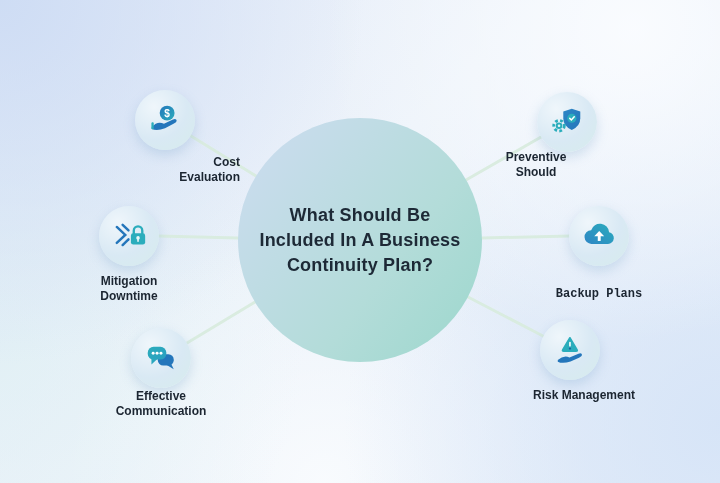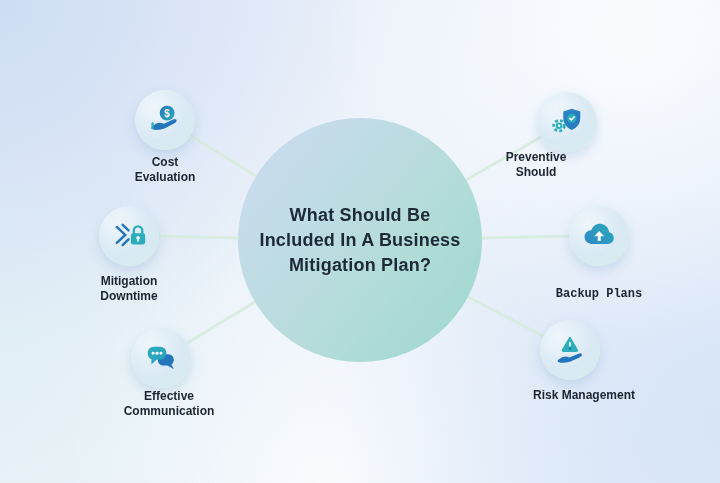--- a/index.html
+++ b/index.html
@@ -49,39 +49,39 @@
       <line x1="466" y1="180" x2="541" y2="137"></line>
       <line x1="482" y1="238" x2="570" y2="236"></line>
       <line x1="468" y1="297" x2="543" y2="336"></line>
     </g>
   </svg>
 
   <div class="center-circle">
     <div class="center-title">
       <span style="display:block">What Should Be</span>
       <span style="display:block">Included In A Business</span>
-      <span style="display:block">Mitigation Plan?</span>
+      <span style="display:block">Continuity Plan?</span>
     </div>
   </div>
 
   <div class="node-circle" style="left:135px;top:90px;">
     <svg width="34" height="34" viewBox="0 0 32 32">
       <defs>
         <linearGradient id="g1" x1="0" y1="0" x2="1" y2="1">
           <stop offset="0" stop-color="#2476bb"></stop>
             <stop offset="1" stop-color="#2badbc"></stop>
         </linearGradient>
       </defs>
       <circle cx="18" cy="9.5" r="7" fill="url(#g1)"></circle>
       <text x="18" y="12.9" font-size="9.5" font-weight="bold" fill="#ffffff" text-anchor="middle">$</text>
       <path d="M3.5 22.5 Q9 16.5 15 19.5 L23.5 15.5 Q26.8 14.3 27 16.8 Q27.1 18.2 24 19.6 L16 23.8 Q8.5 26.8 3.5 24.5 Z" fill="#2476bb"></path>
       <rect x="3.2" y="18.2" width="2.2" height="6.5" rx="1" fill="#2badbc"></rect>
     </svg>
   </div>
-  <div class="node-label" style="left:165px;top:155px;">
+  <div class="node-label" style="left:165px;top:155px;text-align:right;">
     <span>Cost</span>
     <span>Evaluation</span>
   </div>
 
   <div class="node-circle" style="left:99px;top:206px;">
     <svg width="34" height="34" viewBox="0 0 32 32">
       <g stroke="#2476bb" stroke-width="2.3" stroke-linecap="round" fill="none">
         <path d="M4.5 7.5 L12.5 15 L4.5 22.5"></path>
         <path d="M10 5.5 L15.5 10.8"></path>
         <path d="M10 24.5 L15.5 19.2"></path>
@@ -107,21 +107,21 @@
       </defs>
       <rect x="13" y="12.5" width="15" height="10.5" rx="5" fill="#2476bb"></rect>
       <polygon points="25.5,21.5 28,26.5 21.5,22.5" fill="#2476bb"></polygon>
       <rect x="3.5" y="5.5" width="17.5" height="12" rx="5.5" fill="url(#g3)"></rect>
       <polygon points="7,16.5 7,22 12.5,17" fill="url(#g3)"></polygon>
       <circle cx="8.6" cy="11.5" r="1.4" fill="#ffffff"></circle>
       <circle cx="12.3" cy="11.5" r="1.4" fill="#ffffff"></circle>
       <circle cx="16" cy="11.5" r="1.4" fill="#ffffff"></circle>
     </svg>
   </div>
-  <div class="node-label" style="left:169px;top:389px;">
+  <div class="node-label" style="left:161px;top:389px;">
     <span>Effective</span>
     <span>Communication</span>
   </div>
 
   <div class="node-circle" style="left:537px;top:92px;">
     <svg width="34" height="34" viewBox="0 0 32 32">
       <defs>
         <linearGradient id="g4" x1="0" y1="0" x2="1" y2="1">
           <stop offset="0" stop-color="#2e86c5"></stop>
             <stop offset="1" stop-color="#2476bb"></stop>

